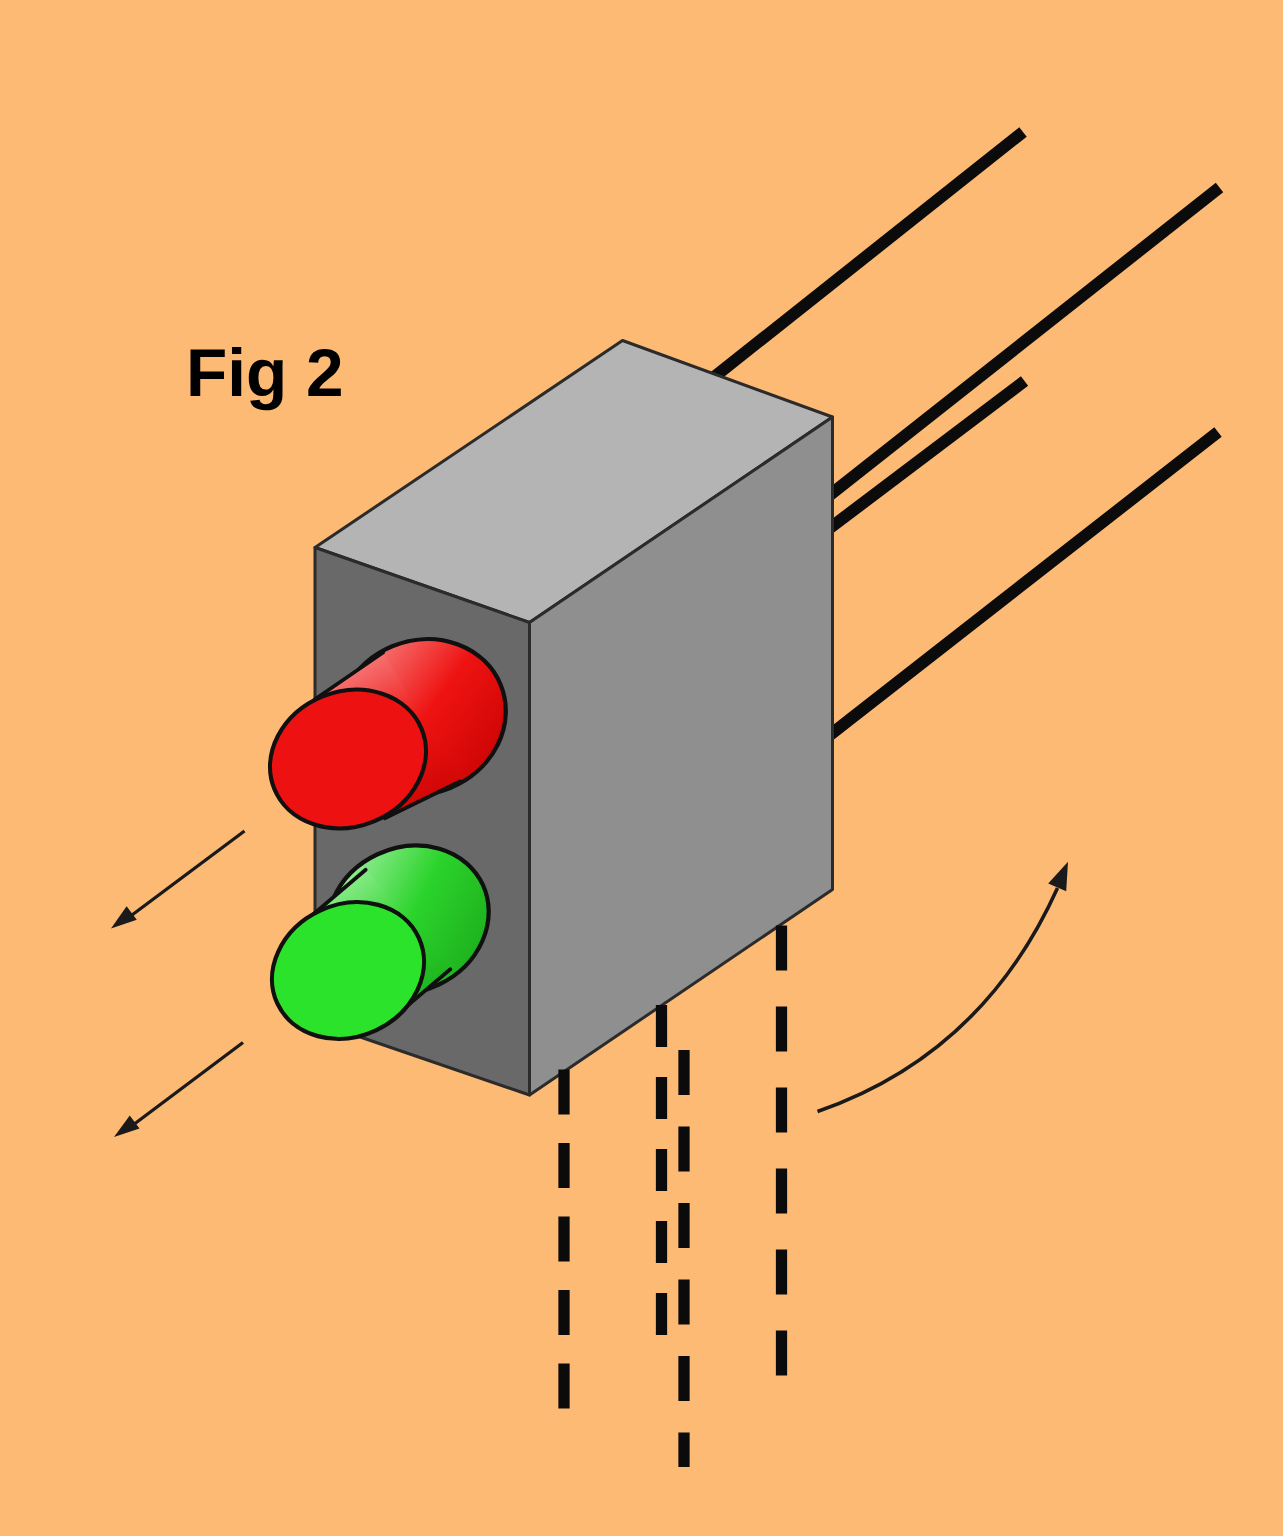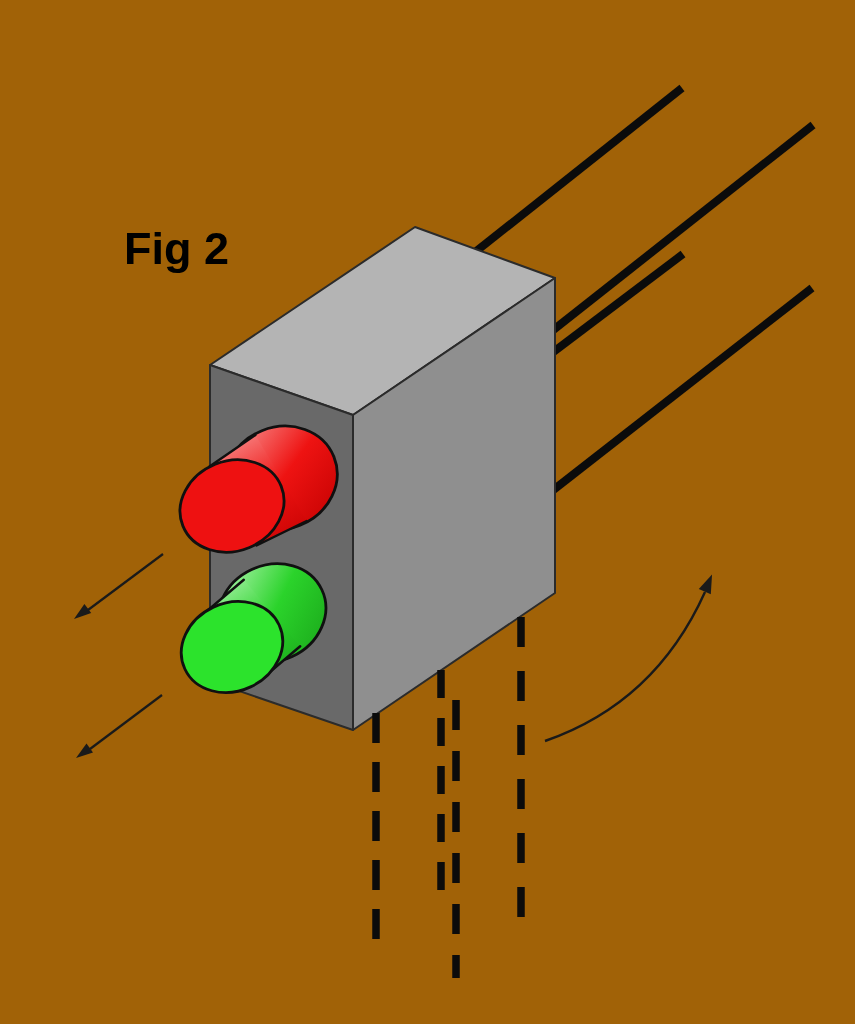--- a/index.html
+++ b/index.html
@@ -5,21 +5,21 @@
   html, body {
     margin: 0;
     padding: 0;
     background: #ffffff;
     font-family: "Liberation Sans", sans-serif;
   }
   .stage {
     position: relative;
     width: 855px;
     height: 1024px;
-    background: #a16207;
+    background: #fdba74;
     overflow: hidden;
   }
   svg { display: block; }
 
   .face        { stroke: #2b2b2b; stroke-width: 2; stroke-linejoin: round; }
   .wire        { stroke-width: 8; stroke-linecap: butt; fill: none; }
   .dash-lead   { stroke-width: 7.5; stroke-linecap: butt; fill: none; }
   .cyl         { stroke: #101010; stroke-width: 2.8; }
   .cyl-body    { stroke: none; }
   .cyl-edge    { stroke: #101010; stroke-width: 2.5; fill: none; stroke-linecap: round; }

